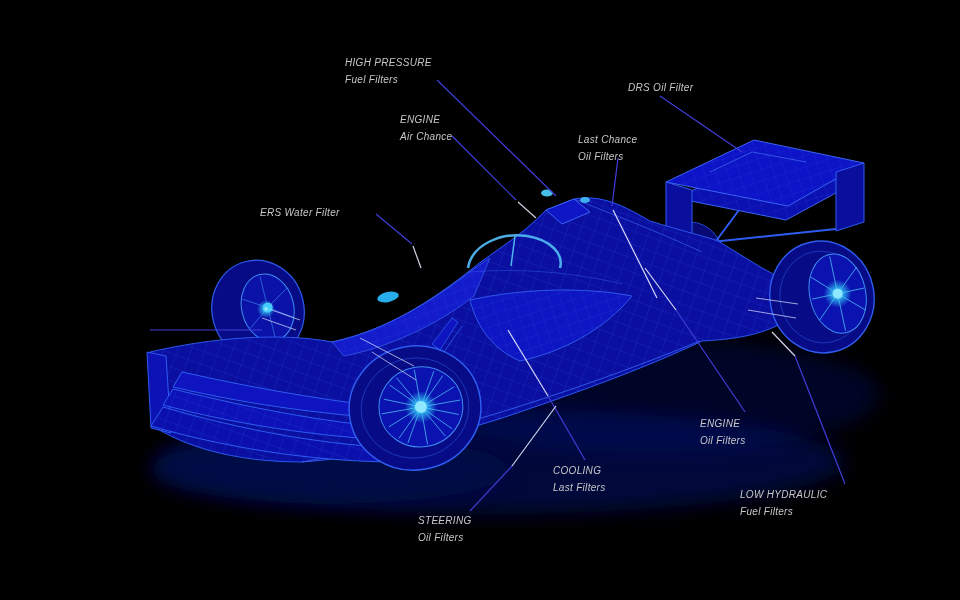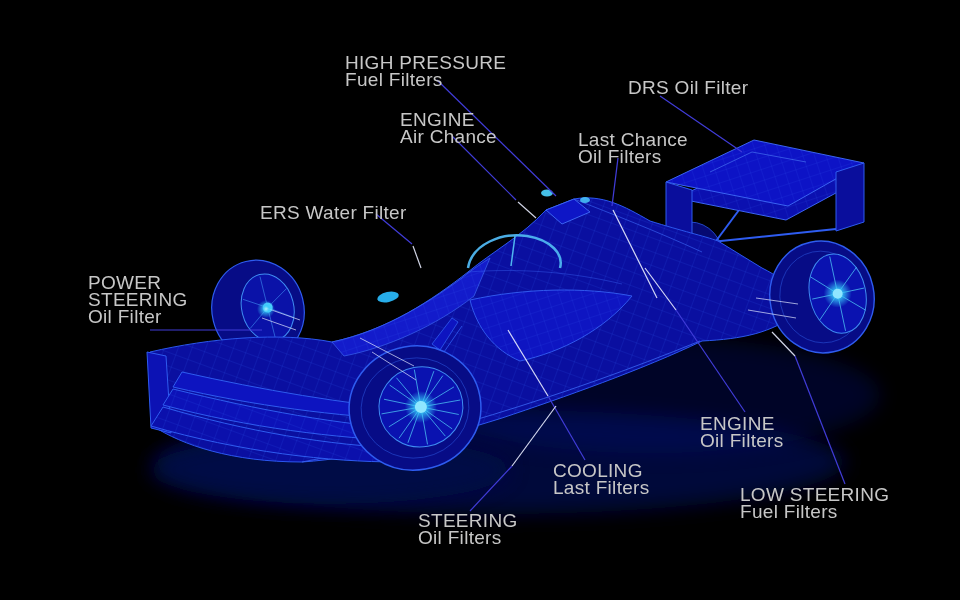--- a/index.html
+++ b/index.html
@@ -10,24 +10,25 @@
     overflow:hidden;
     font-family:"Liberation Sans", sans-serif;
   }
   .car-svg,.leaders{
     position:absolute;left:0;top:0;width:960px;height:600px;
     pointer-events:none;
   }
   .callout{
     position:absolute;
     color:#c7c7c7;
-    font-size:19px;
+    font-size:10px;
     line-height:17px;
     letter-spacing:.3px;
     white-space:nowrap;
+    font-style:italic;
   }
   .callout div{display:block;}
 </style>
 </head>
 <body>
 
 <div class="stage">
 
   <svg class="car-svg" viewBox="0 0 960 600" aria-hidden="true">
     <defs>
@@ -225,38 +226,33 @@
 
   <div class="callout" style="left:578px;top:131px">
     <div>Last Chance</div>
     <div>Oil Filters</div>
   </div>
 
   <div class="callout" style="left:260px;top:204px">
     <div>ERS Water Filter</div>
   </div>
 
-  <div class="callout" style="left:88px;top:274px">
-    <div>POWER</div>
-    <div>STEERING</div>
-    <div>Oil Filter</div>
-  </div>
 
   <div class="callout" style="left:700px;top:415px">
     <div>ENGINE</div>
     <div>Oil Filters</div>
   </div>
 
   <div class="callout" style="left:553px;top:462px">
     <div>COOLING</div>
     <div>Last Filters</div>
   </div>
 
   <div class="callout" style="left:740px;top:486px">
-    <div>LOW STEERING</div>
+    <div>LOW HYDRAULIC</div>
     <div>Fuel Filters</div>
   </div>
 
   <div class="callout" style="left:418px;top:512px">
     <div>STEERING</div>
     <div>Oil Filters</div>
   </div>
 
 </div>
 

